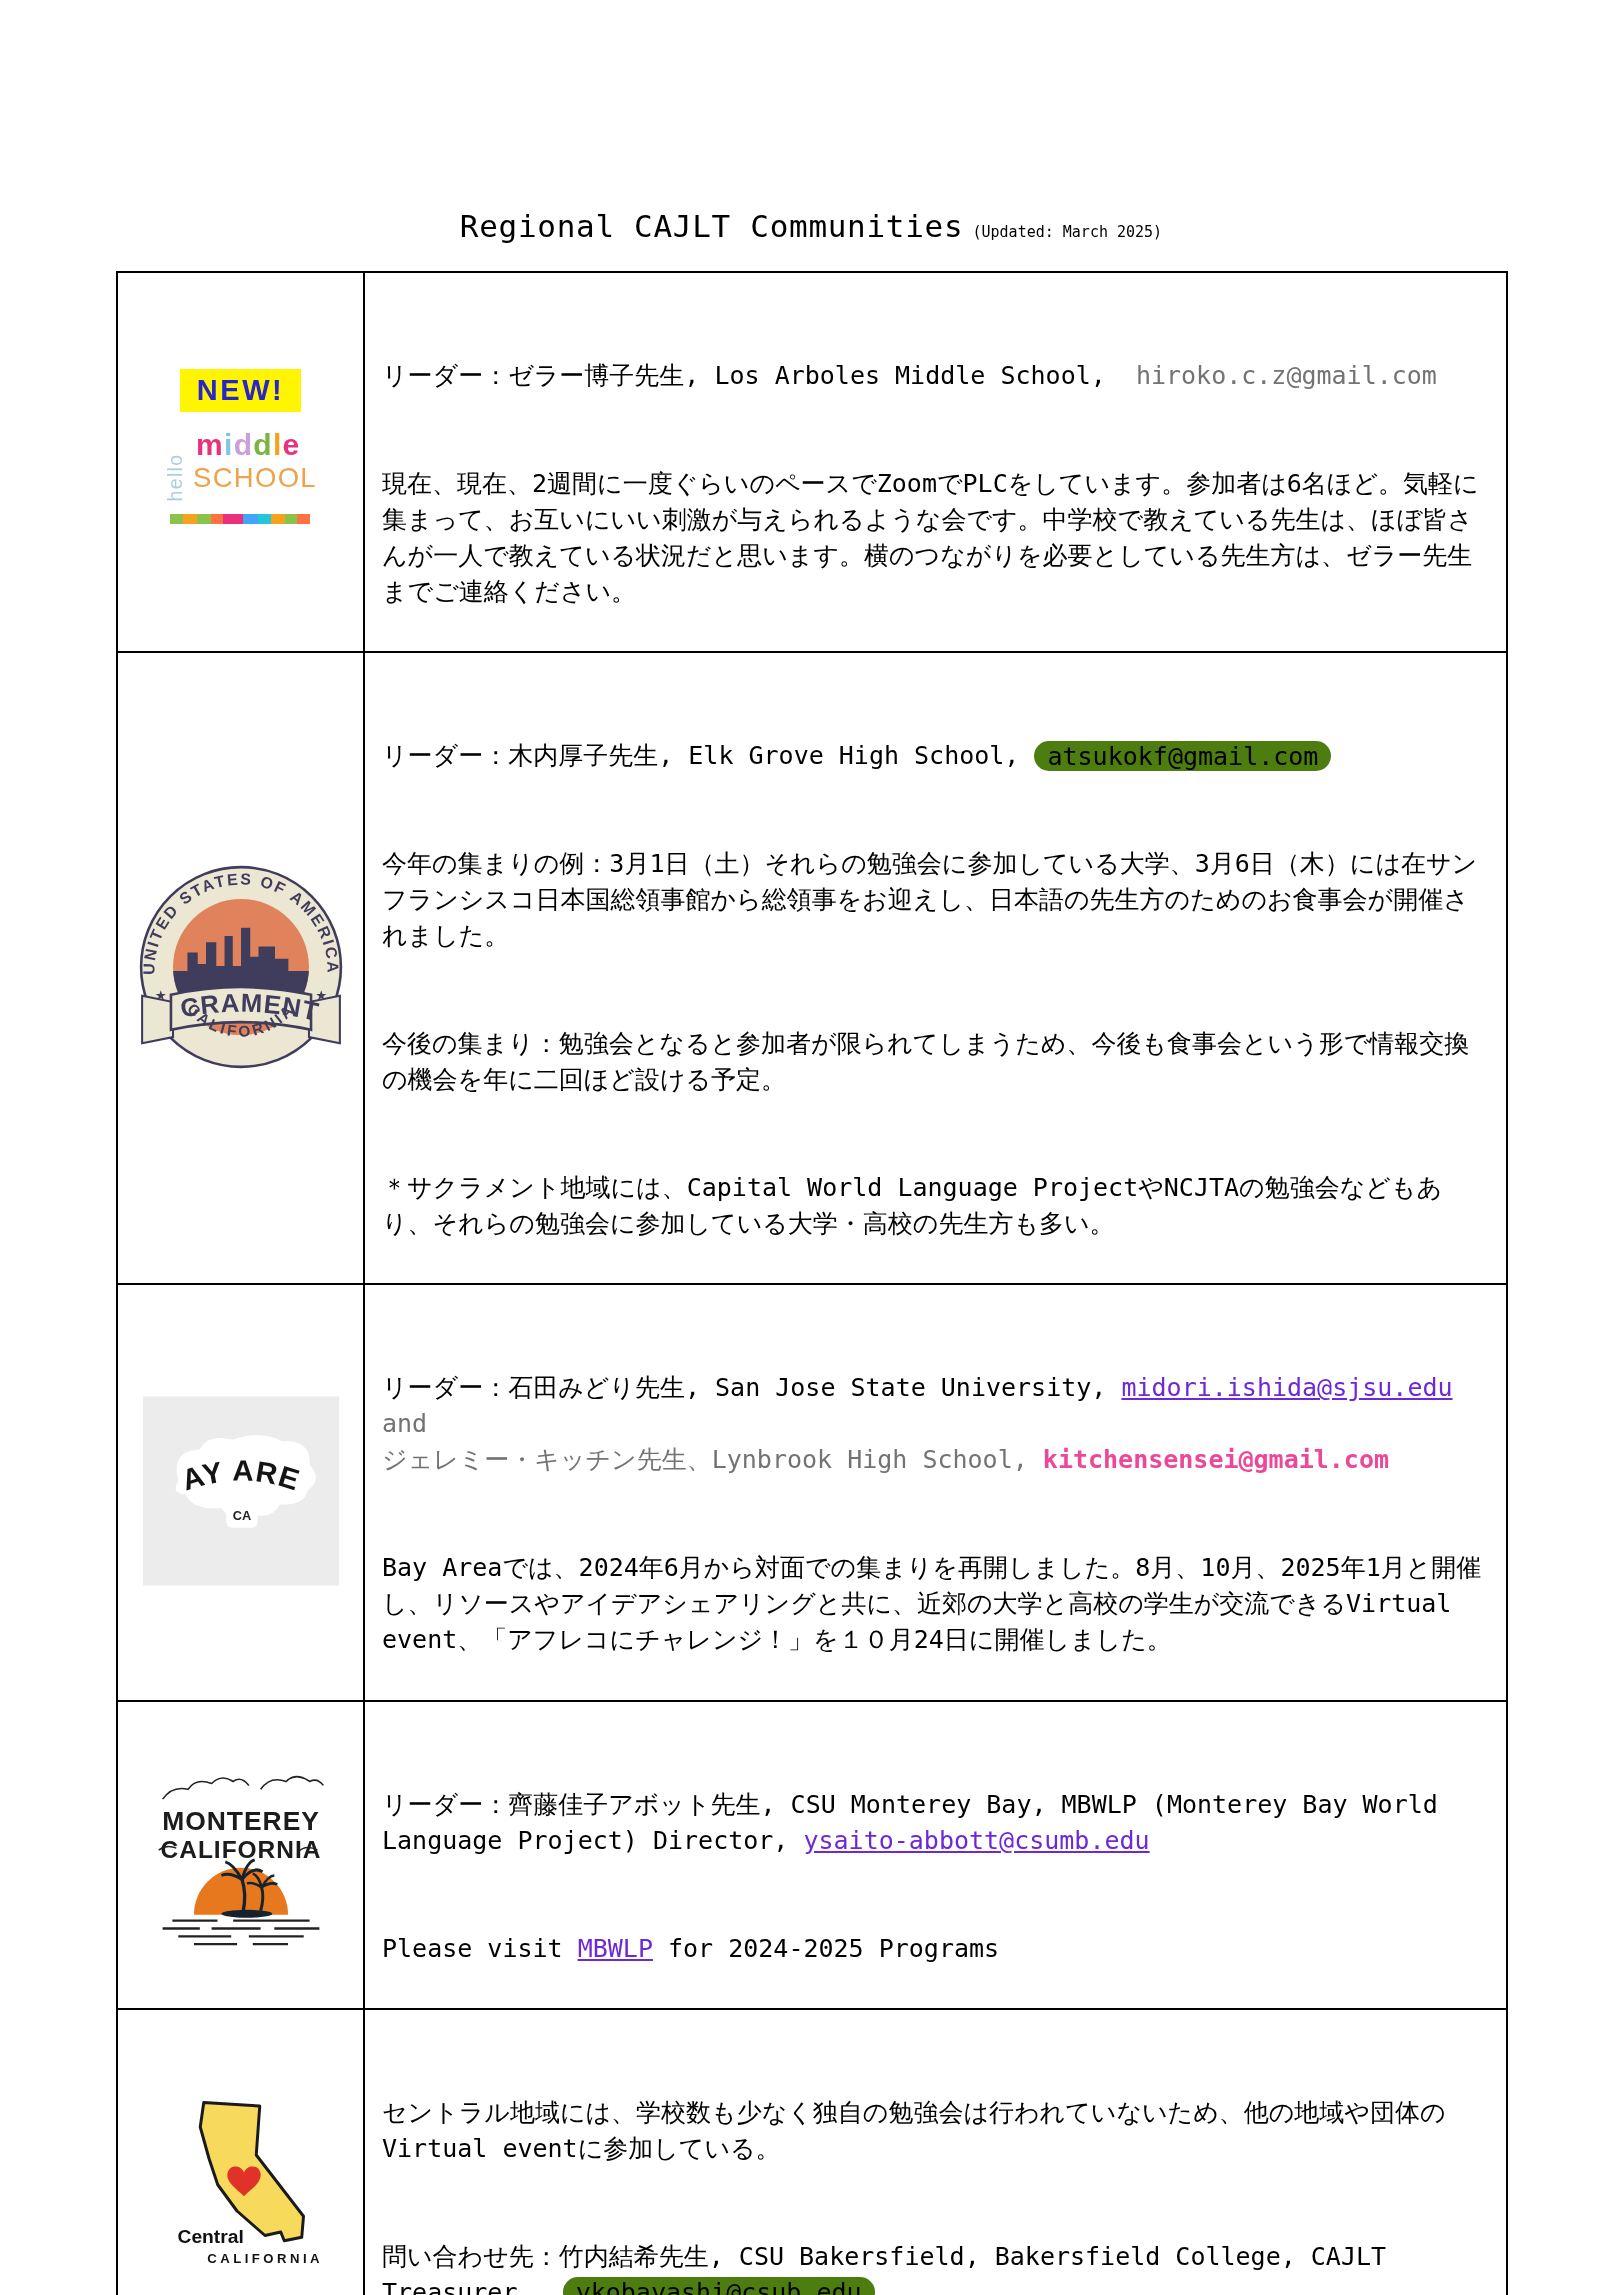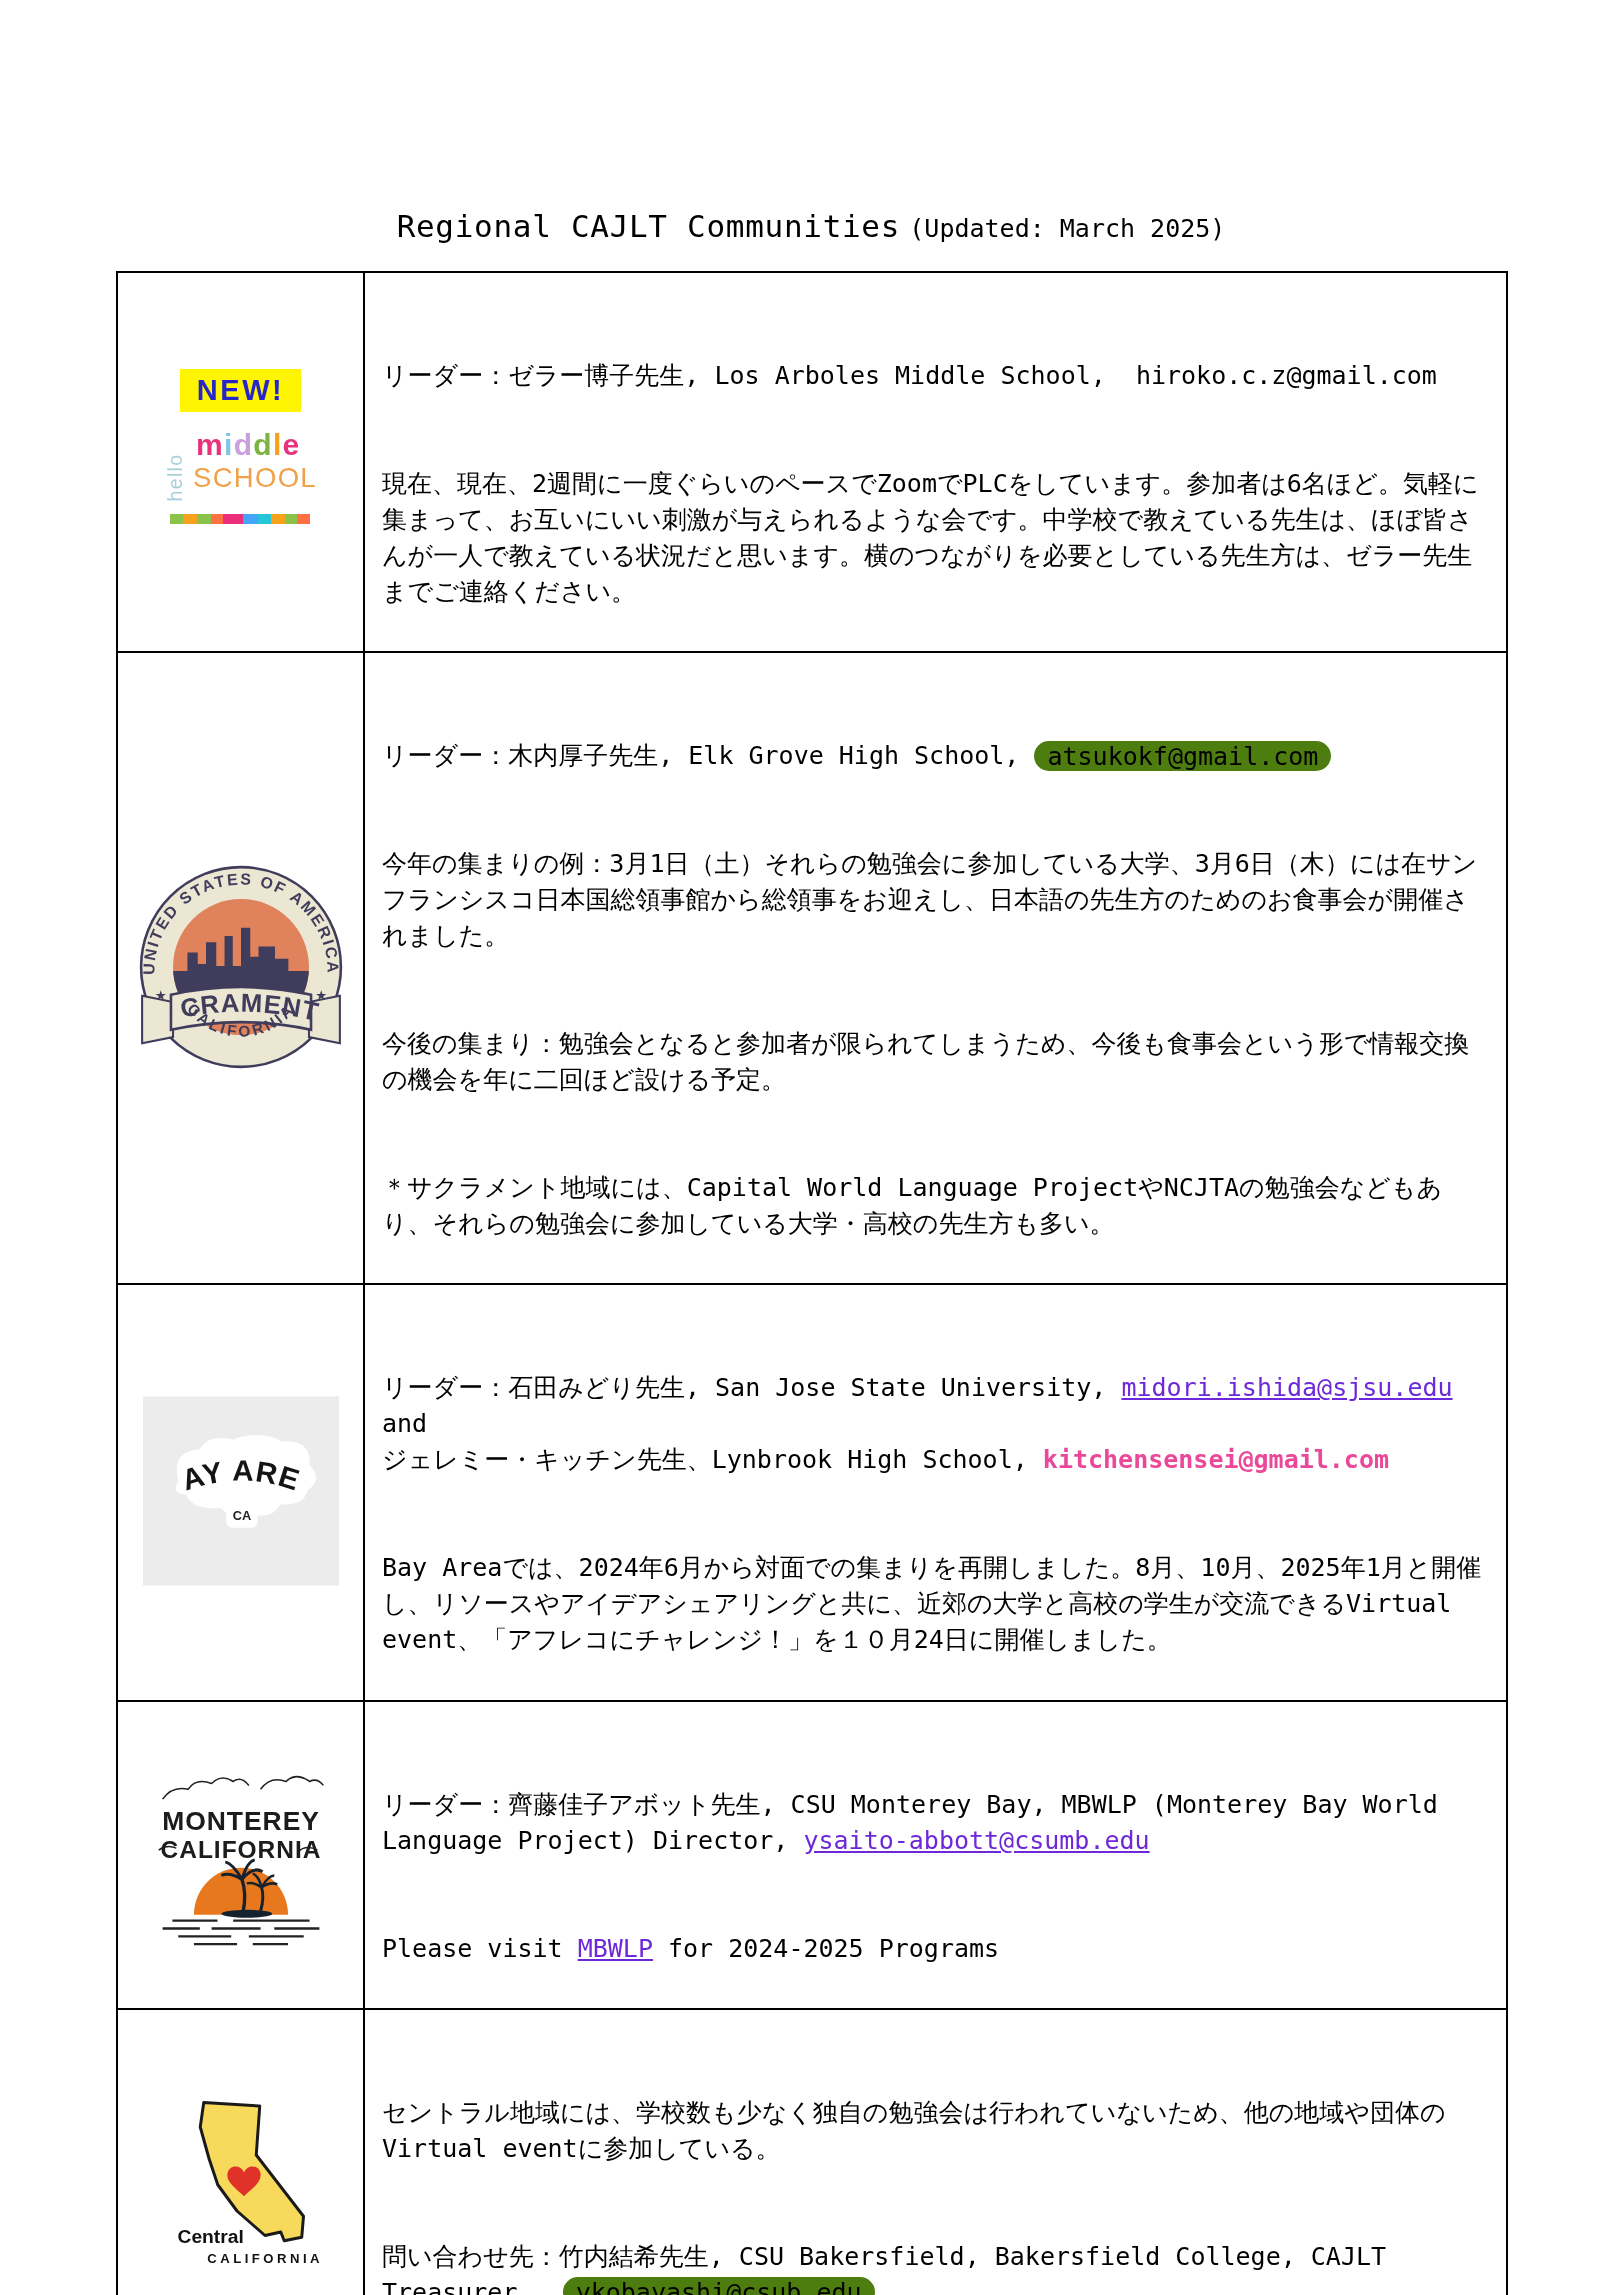--- a/index.html
+++ b/index.html
@@ -2,30 +2,30 @@
 <html style="font-size:10.5px"><head>
 <meta charset="utf-8">
 <style>
   html,body{margin:0;padding:0;}
   body{
     width:1622px;height:2295px;position:relative;background:#ffffff;color:#000;
     font-family:"DejaVu Sans Mono","DejaVu Sans",monospace;
   }
   .title-wrap{position:absolute;top:208px;left:0;width:100%;text-align:center;white-space:nowrap;}
   .title{font-size:31px;letter-spacing:0.7px;}
-  .subtitle{font-size:25px;margin-left:9.2px;}
+  .subtitle{font-size:15px;margin-left:9.2px;}
 
   table.doc{position:absolute;left:116px;top:271px;width:1392px;border-collapse:collapse;table-layout:fixed;}
   td{border:2px solid #000;vertical-align:top;background:#fff;}
   .icon-cell{text-align:center;vertical-align:middle;}
   .text-cell{padding:13px 17px 5.2px 17px;font-size:25px;line-height:36px;white-space:pre-wrap;overflow-wrap:break-word;}
   tr.r1{height:222px} tr.r2{height:321px} tr.r3{height:207px} tr.r4{height:207px}
   tr.r5{height:190px}
 
-  .gray{color:#000000;}
+  .gray{color:#737373;}
   .link{color:#6d28d9;text-decoration:underline;}
   .link-bold{color:#ec4899;font-weight:bold;}
   .chip{background:#4d7c0f;border-radius:17px;padding:0.7px 13px;}
 
   
   .ms-wrap{display:flex;flex-direction:column;align-items:center;gap:11.8px;padding:9.2px 0;}
   .new-badge{display:inline-block;background:#fff500;color:#2727c9;font-weight:bold;font-size:29px;
     padding:5.2px 17px;letter-spacing:2.6px;font-family:"Liberation Sans",sans-serif;}
   .hms-logo{position:relative;width:157px;height:131px;font-family:"Liberation Sans",sans-serif;}
   .hms-hello{position:absolute;left:-10.5px;top:42px;transform:rotate(-90deg);color:#a9cfdd;font-size:19.6px;letter-spacing:1.3px;}

